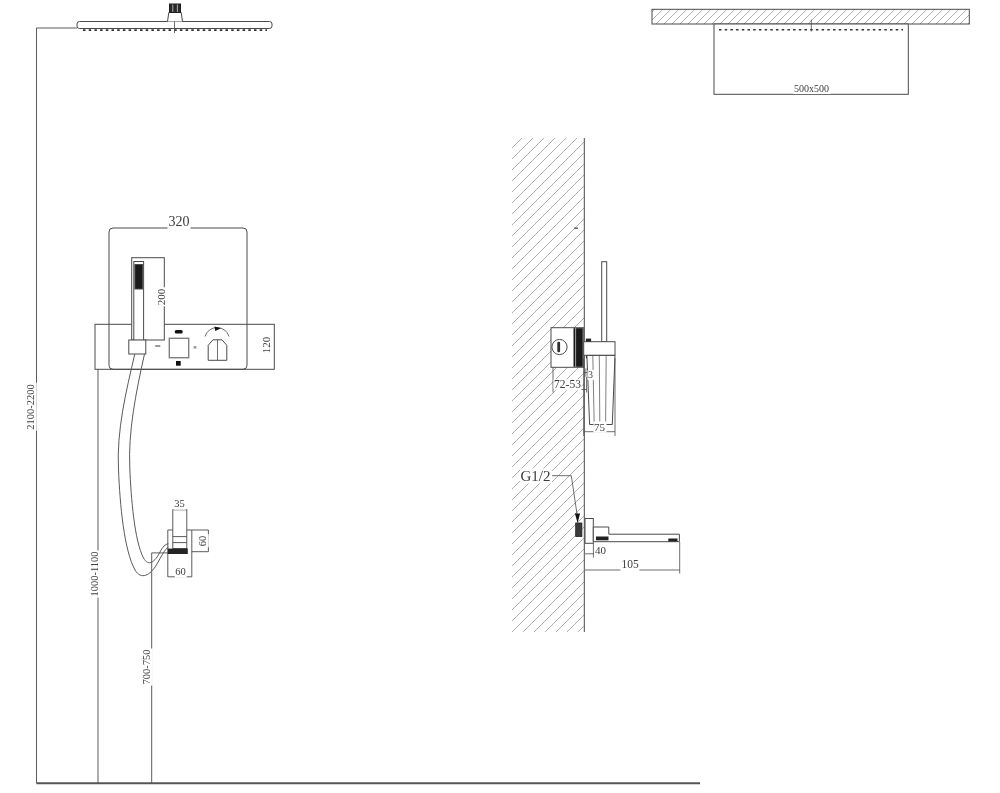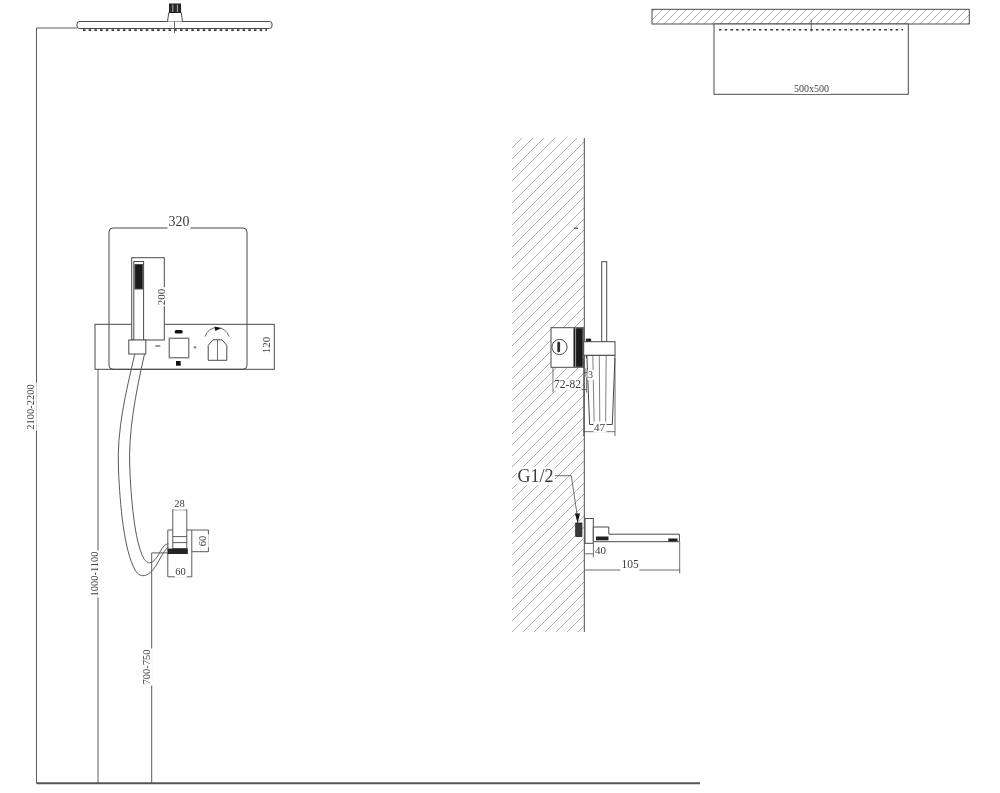--- a/index.html
+++ b/index.html
@@ -137,25 +137,25 @@
     </g>
   </g>
 </svg>
 
 <div class="lbl" style="left:179px;top:222px;font-size:14px">320</div>
 <div class="lbl rot" style="left:160.5px;top:296.5px;font-size:11px">200</div>
 <div class="lbl rot" style="left:265.5px;top:344.5px;font-size:11px">120</div>
 <div class="lbl rot" style="left:31px;top:407px;font-size:10.5px">2100-2200</div>
 <div class="lbl rot" style="left:95px;top:573.5px;font-size:10.5px">1000-1100</div>
 <div class="lbl rot" style="left:147px;top:667px;font-size:10.5px">700-750</div>
-<div class="lbl" style="left:179.5px;top:504px;font-size:10.5px">28</div>
+<div class="lbl" style="left:179.5px;top:504px;font-size:10.5px">35</div>
 <div class="lbl rot" style="left:202.5px;top:541px;font-size:10.5px">60</div>
 <div class="lbl" style="left:180.5px;top:572px;font-size:10.5px">60</div>
 
 <div class="lbl" style="left:811.5px;top:88.5px;font-size:10px">500x500</div>
-<div class="lbl" style="left:567.5px;top:384.5px;font-size:11.5px">72-82</div>
+<div class="lbl" style="left:567.5px;top:384.5px;font-size:11.5px">72-53</div>
 <div class="lbl" style="left:590.5px;top:374.5px;font-size:10px">3</div>
-<div class="lbl" style="left:599.5px;top:427px;font-size:11px">47</div>
-<div class="lbl" style="left:535.5px;top:475.5px;font-size:18px">G1/2</div>
+<div class="lbl" style="left:599.5px;top:427px;font-size:11px">75</div>
+<div class="lbl" style="left:535.5px;top:475.5px;font-size:15px">G1/2</div>
 <div class="lbl" style="left:600.5px;top:550px;font-size:11px">40</div>
 <div class="lbl" style="left:630px;top:565px;font-size:11.5px">105</div>
 
 </div>
 
 </body></html>

